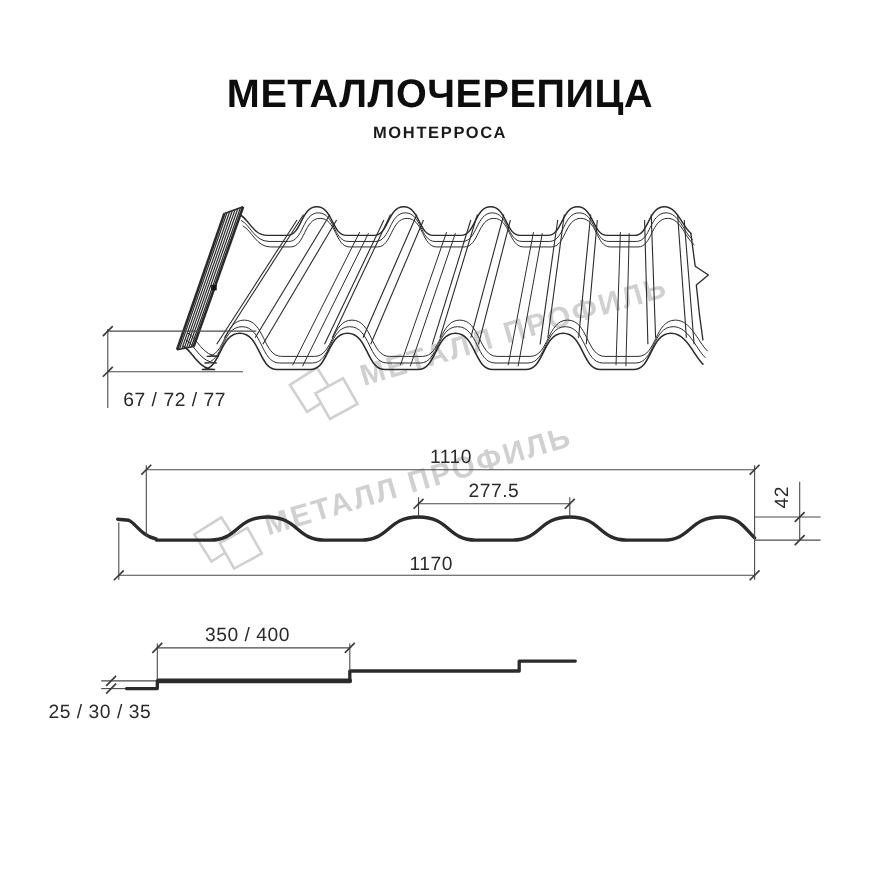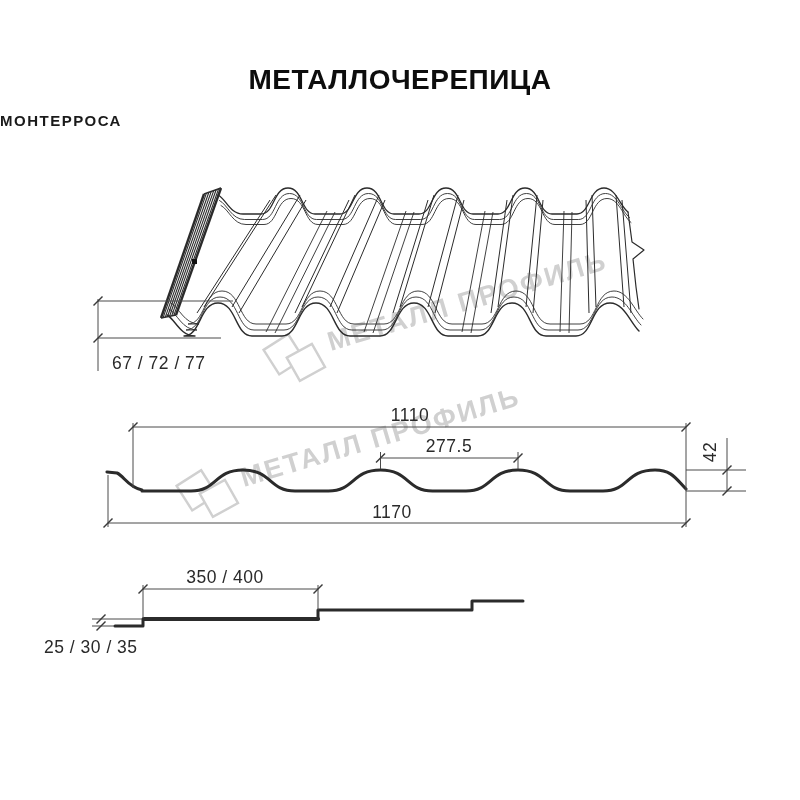--- a/index.html
+++ b/index.html
@@ -7,24 +7,24 @@
     --dim:#4a4a4a;
     --wm:#d0d0d0;
   }
   html,body{margin:0;padding:0;background:#fff;}
   #stage{
     position:relative;width:800px;height:800px;background:#fff;overflow:hidden;
     font-family:"Liberation Sans",sans-serif;
   }
   .title{
     position:absolute;top:64px;left:0;width:800px;text-align:center;
-    font-size:28px;font-weight:700;letter-spacing:.5px;color:#0d0d0d;
+    font-size:36px;font-weight:700;letter-spacing:.5px;color:#0d0d0d;
   }
   .subtitle{
-    position:absolute;top:112px;left:0;width:800px;text-align:left;
+    position:absolute;top:112px;left:0;width:800px;text-align:center;
     font-size:15px;font-weight:700;letter-spacing:1.5px;color:#1a1a1a;
   }
   svg{position:absolute;top:0;left:0;}
   .draw{stroke:var(--ink);fill:none;stroke-linecap:round;stroke-linejoin:round;}
   .dim{stroke:var(--dim);stroke-width:1;fill:none;}
   .tick{stroke:#3a3a3a;stroke-width:1.5;}
   .dimtext{font-family:"Liberation Sans",sans-serif;font-size:17.5px;fill:#2a2a2a;letter-spacing:.5px;}
   .wmtext{font-family:"Liberation Sans",sans-serif;font-size:27px;font-weight:700;fill:var(--wm);letter-spacing:2.2px;}
   .wmshape{stroke:var(--wm);stroke-width:2.4;fill:#ffffff;}
 </style>

